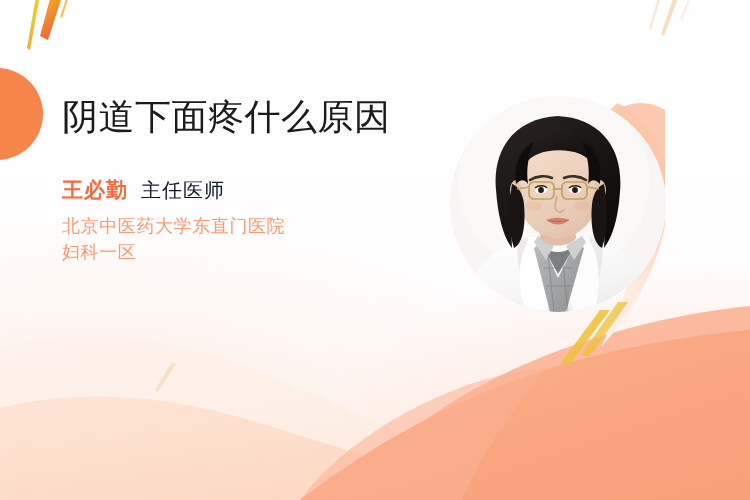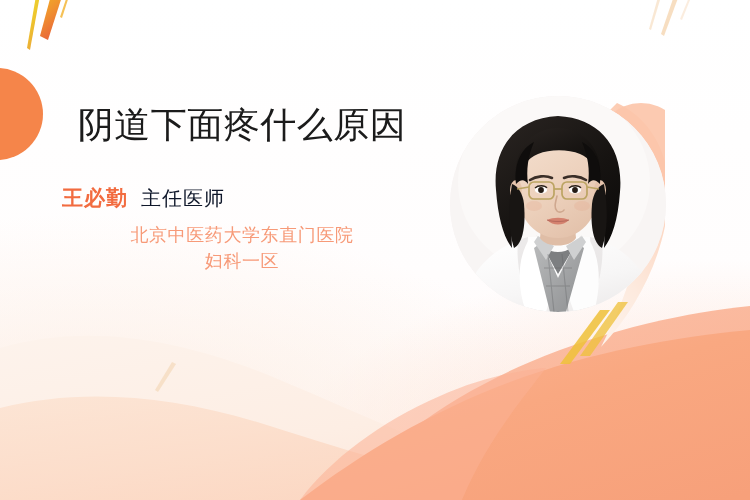--- a/index.html
+++ b/index.html
@@ -84,23 +84,22 @@
     top: 1px;
     width: 216px;
     height: 272px;
     pointer-events: none;
   }
 
   
   .text-block {
     position: absolute;
     left: 62px;
-    top: 104px;
+    top: 96px;
     width: 360px;
-    text-align: center;
   }
   .title {
     margin: 0;
     font-size: 36px;
     line-height: 1.18;
     font-weight: 400;
     letter-spacing: 0.5px;
     color: #1b1b1b;
     font-family: "DejaVu Sans", "Liberation Sans", sans-serif;
   }
@@ -123,21 +122,21 @@
     color: #0f172a;
     letter-spacing: 1px;
     font-family: "DejaVu Sans", "Liberation Sans", sans-serif;
   }
   .hospital {
     margin-top: 11px;
     font-size: 18px;
     line-height: 1.42;
     color: #f79a78;
     letter-spacing: 0.6px;
-    font-family: Liberation Serif, serif;
+    font-family: Liberation Mono, monospace;
   }
   .hospital div { white-space: nowrap; }
 </style>
 </head>
 <body>
 
 <div id="card">
 
   <div class="bg-wash"></div>
 

